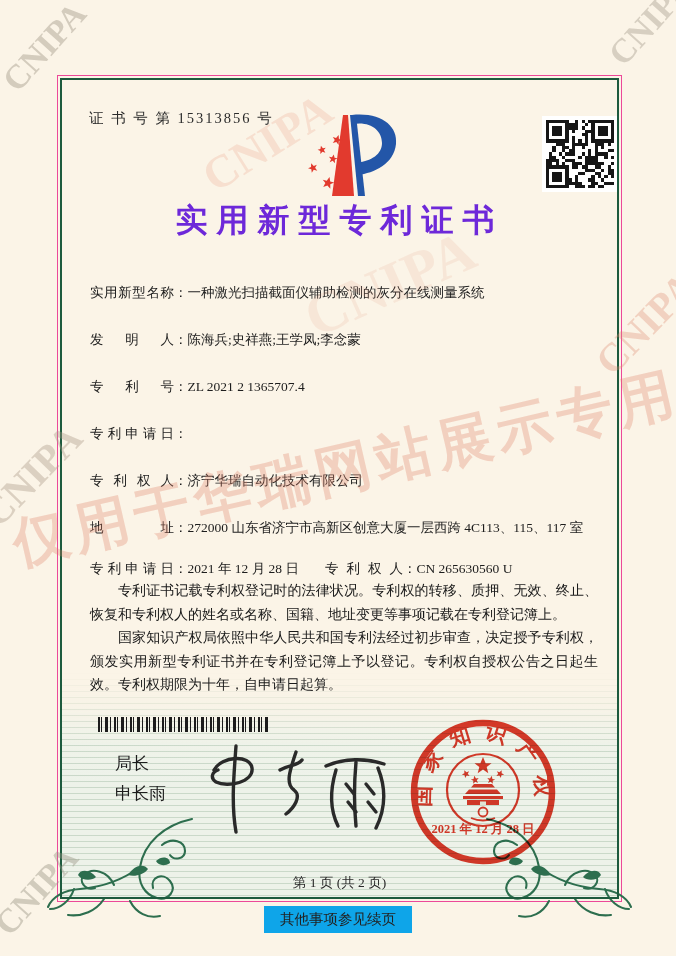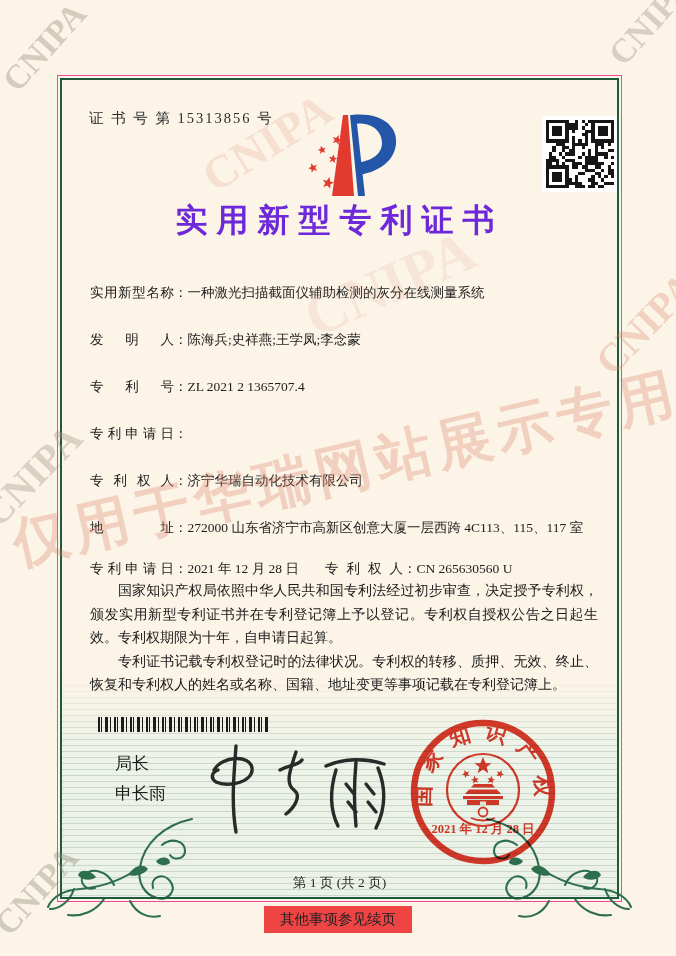--- a/index.html
+++ b/index.html
@@ -46,21 +46,21 @@
   .barcode{position:absolute;left:40px;top:641px;width:172px;height:15px;z-index:3;
     background:repeating-linear-gradient(90deg,#1c1c1c 0 2px,rgba(0,0,0,0) 2px 3px,#1c1c1c 3px 4px,
       rgba(0,0,0,0) 4px 7px,#1c1c1c 7px 10px,rgba(0,0,0,0) 10px 12px,#1c1c1c 12px 13px,rgba(0,0,0,0) 13px 16px);}
   
   .officer-title{position:absolute;left:57px;top:676px;font-size:17px;z-index:3;}
   .officer-name{position:absolute;left:57px;top:706px;font-size:17px;z-index:3;}
   .sig{position:absolute;left:140px;top:664px;z-index:3;opacity:.92;}
   .seal{position:absolute;left:345px;top:636px;z-index:3;opacity:.93;mix-blend-mode:multiply;}
   .pagefoot{position:absolute;left:0;right:0;bottom:9px;text-align:center;font-size:13.5px;color:#2a2a2a;z-index:3;}
   
-  .note{position:absolute;left:50%;top:906px;transform:translateX(-50%);background:#ef4444;
+  .note{position:absolute;left:50%;top:906px;transform:translateX(-50%);background:#0ea5e9;
         padding:4px 16px;font-size:14.5px;color:#222;z-index:3;}
   
   .wm-main{position:absolute;left:14px;top:508px;transform-origin:0 50%;transform:rotate(-13deg);
            white-space:nowrap;font-size:56px;font-weight:bold;letter-spacing:6px;
            color:rgba(222,126,98,.30);z-index:6;pointer-events:none;}
   .wm{position:absolute;font-weight:bold;white-space:nowrap;z-index:6;pointer-events:none;
       font-family:"Liberation Serif","DejaVu Serif",serif;}
   .wm1{left:-8px;top:28px;font-size:34px;transform:rotate(-48deg);color:rgba(158,148,132,.42);}
   .wm2{left:598px;top:2px;font-size:34px;transform:rotate(-48deg);color:rgba(158,148,132,.38);}
   .wm3{left:584px;top:300px;font-size:40px;transform:rotate(-46deg);color:rgba(222,140,112,.33);}
@@ -605,22 +605,22 @@
         <span class="flabel"><span class="fl">专利申请日</span></span>
         <span>2021 年 12 月 28 日</span>
         <span class="grant2">
           <span class="flabel"><span class="fl">专利权人</span></span>
           <span>CN 265630560 U</span>
         </span>
       </div>
     </div>
 
     <div class="paras">
+      <p>专利证书记载专利权登记时的法律状况。专利权的转移、质押、无效、终止、恢复和专利权人的姓名或名称、国籍、地址变更等事项记载在专利登记簿上。</p>
       <p>国家知识产权局依照中华人民共和国专利法经过初步审查，决定授予专利权，颁发实用新型专利证书并在专利登记簿上予以登记。专利权自授权公告之日起生效。专利权期限为十年，自申请日起算。</p>
-      <p>专利证书记载专利权登记时的法律状况。专利权的转移、质押、无效、终止、恢复和专利权人的姓名或名称、国籍、地址变更等事项记载在专利登记簿上。</p>
     </div>
 
     <div class="barcode"></div>
 
     <div class="officer-title">局长</div>
     <div class="officer-name">申长雨</div>
 
     <svg class="sig" width="215" height="100" viewBox="0 0 215 100">
       <g fill="none" stroke="#1a1a1a" stroke-width="3.4" stroke-linecap="round" stroke-linejoin="round">
         <path d="M38,6 C36,34 33,64 38,92"></path>

